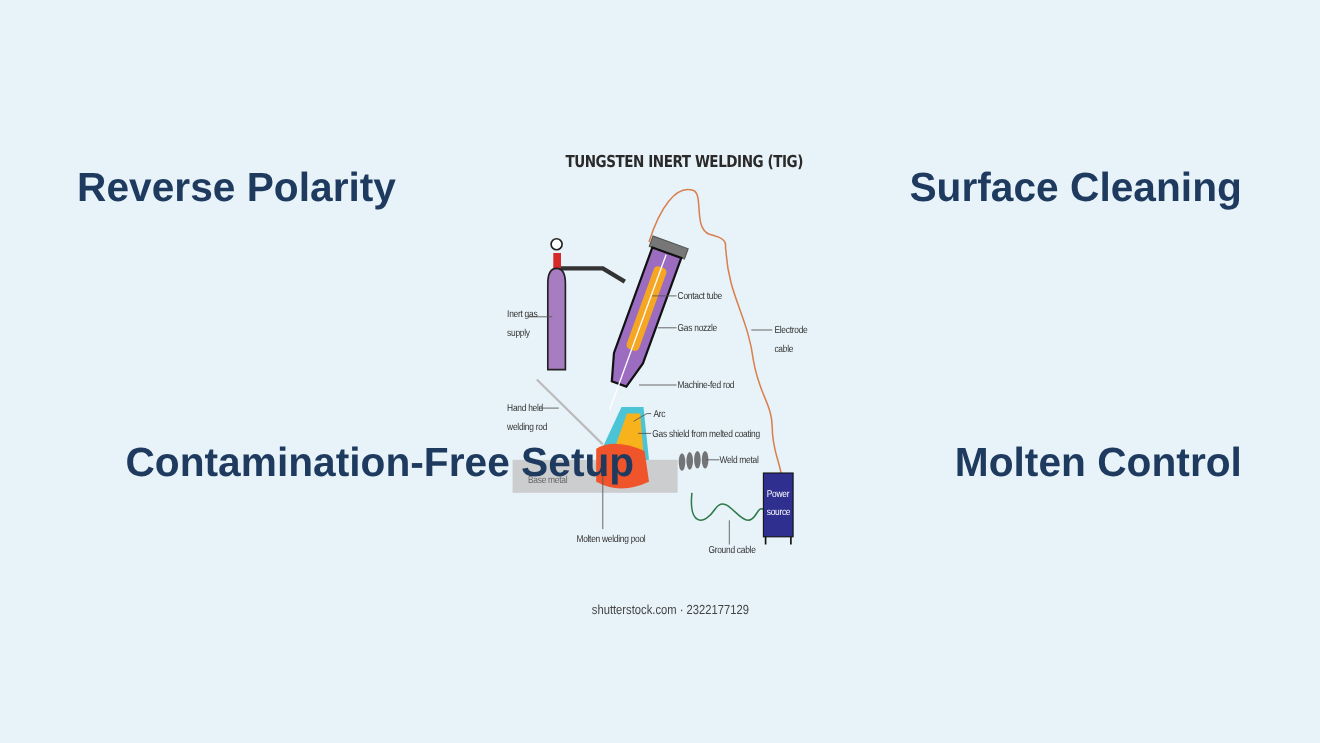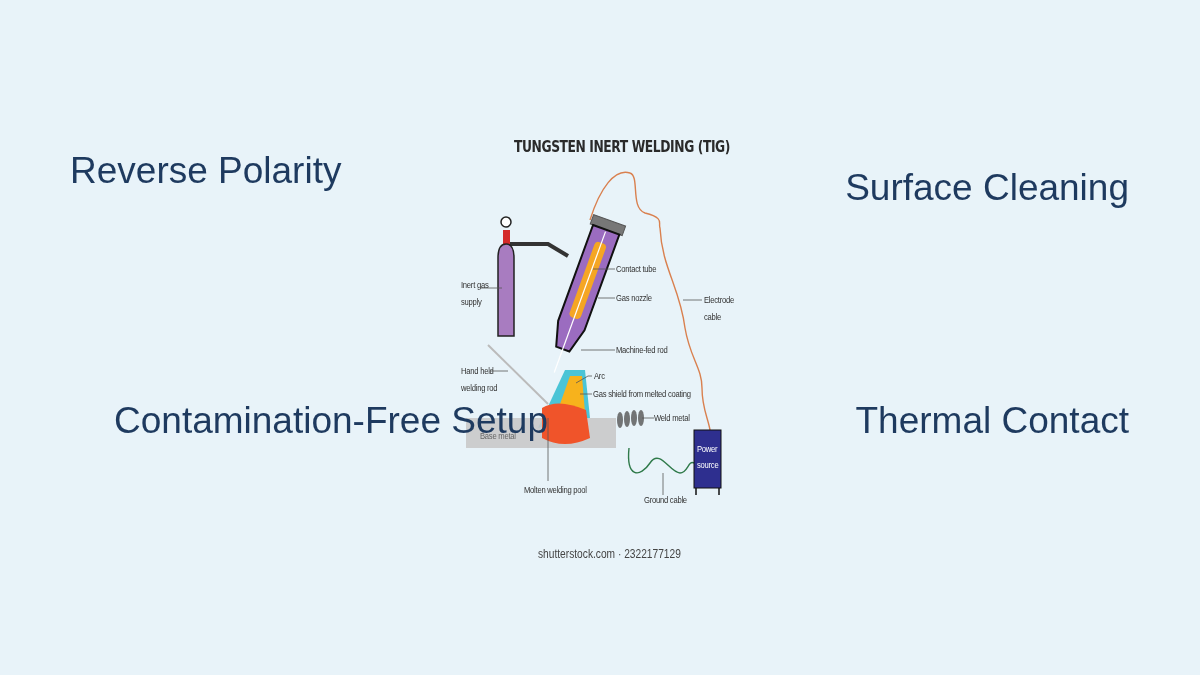--- a/index.html
+++ b/index.html
@@ -1,34 +1,34 @@
 <!DOCTYPE html>
 <html><head>
 <meta charset="utf-8">
 <style>
   html,body{margin:0;padding:0;}
   body{width:1200px;height:675px;background:#e8f3f9;position:relative;overflow:hidden;font-family:"Liberation Sans",sans-serif;}
-  .heading{position:absolute;font-family:"Liberation Sans",sans-serif;font-weight:normal;font-size:37px;color:#1e3a5f;white-space:nowrap;z-index:5;}
+  .heading{position:absolute;font-family:"Liberation Sans",sans-serif;font-weight:bold;font-size:37px;color:#1e3a5f;white-space:nowrap;z-index:5;}
   .h-tl{left:70px;top:150px;}
-  .h-tr{right:71px;top:167px;}
+  .h-tr{right:71px;top:150px;}
   .h-bl{left:70px;top:400px;margin-left:44px;}
   .h-br{right:71px;top:400px;}
   .diagram{position:absolute;left:440px;top:128px;width:320px;height:450px;}
   .diagram svg{position:absolute;left:0;top:0;}
   .lbl{position:absolute;font-family:"Liberation Sans",sans-serif;font-size:9px;color:#333;white-space:nowrap;letter-spacing:-0.3px;transform:scaleX(0.85);transform-origin:left center;}
   .title{position:absolute;left:74px;top:10px;font-family:"DejaVu Sans",sans-serif;font-weight:bold;font-size:15px;color:#2a2a2a;letter-spacing:-0.5px;transform:scaleX(0.82);transform-origin:left center;white-space:nowrap;}
   .credit{position:absolute;left:98px;top:419px;font-size:12px;color:#444;white-space:nowrap;transform:scaleX(0.85);transform-origin:left center;}
 </style>
 </head>
 <body>
 
 <div class="heading h-tl">Reverse Polarity</div>
 <div class="heading h-tr">Surface Cleaning</div>
 <div class="heading h-bl">Contamination-Free Setup</div>
-<div class="heading h-br">Thermal Contact</div>
+<div class="heading h-br">Molten Control</div>
 
 <div class="diagram">
   <svg width="320" height="450" viewBox="0 0 320 450">
 
     <path d="M150 92 C160 60, 175 40, 190 45 C200 48, 190 80, 205 85 C225 90, 218 95, 220 100 C222 140, 240 160, 245 200 C250 230, 262 240, 262 260 C262 280, 268 290, 270 302" fill="none" stroke="#d9804f" stroke-width="1.4"></path>
 
     <path d="M68 116 L108 116 L128 128" fill="none" stroke="#333" stroke-width="4"></path>
 
     <circle cx="66" cy="94" r="5" fill="#fff" stroke="#222" stroke-width="1.5"></circle>
     <rect x="63" y="102" width="7" height="14" fill="#d42a2a"></rect>

